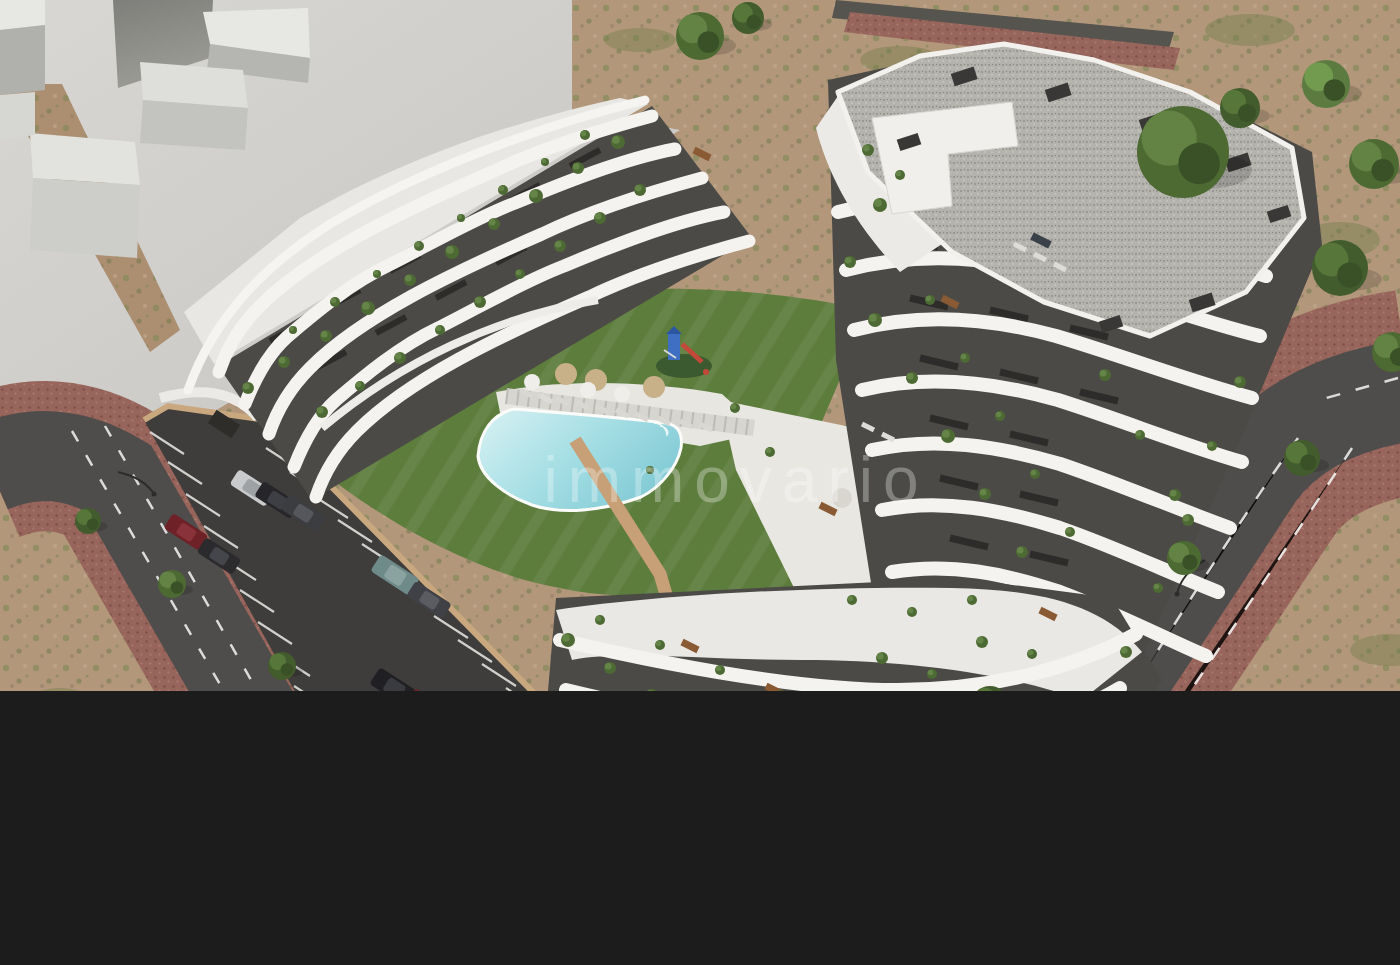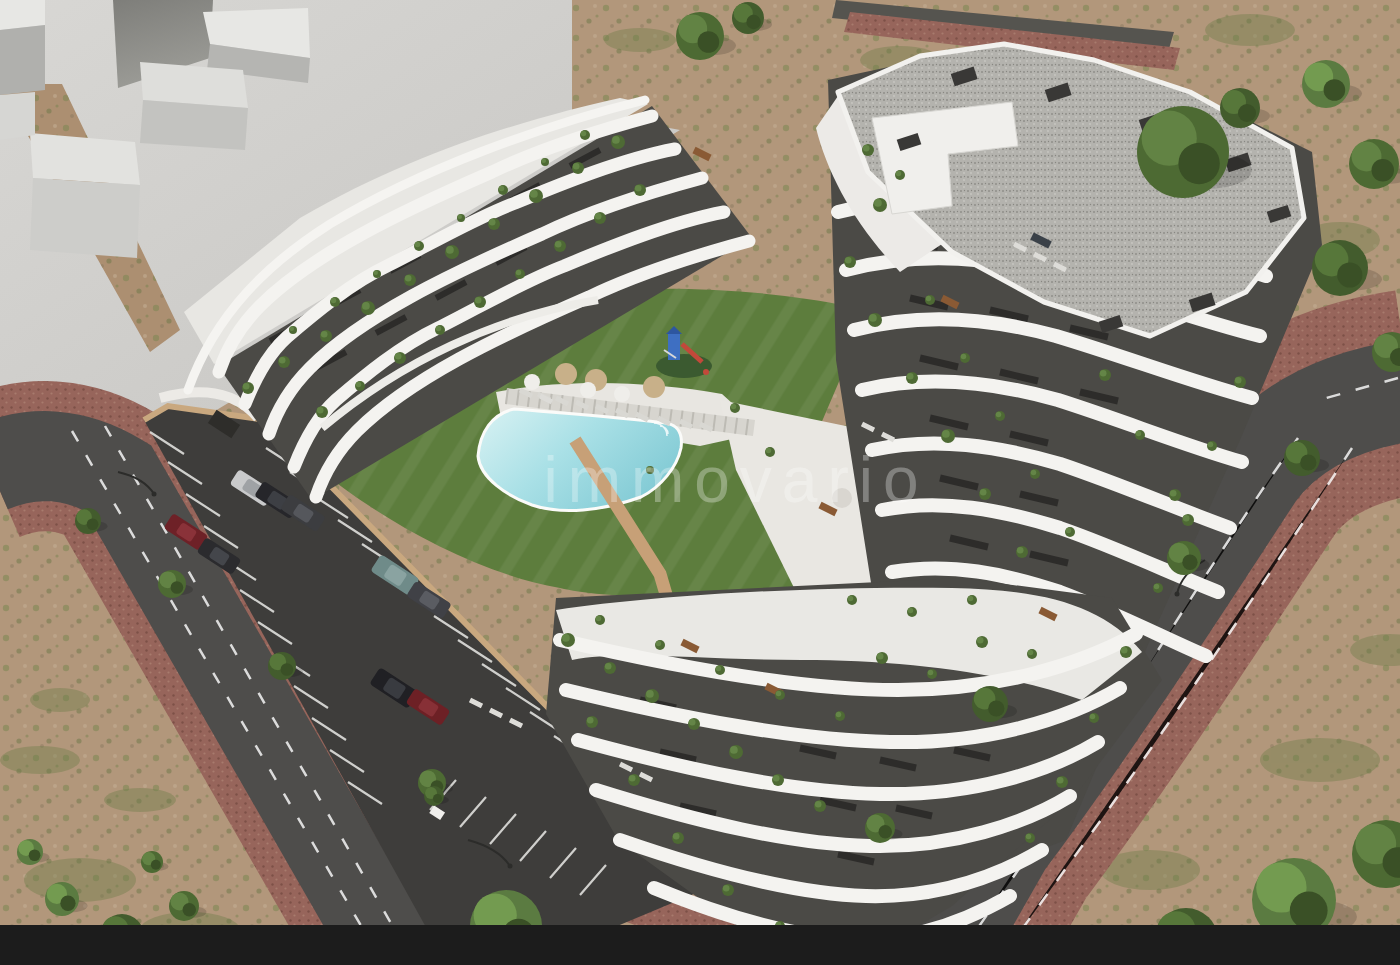--- a/index.html
+++ b/index.html
@@ -1,16 +1,16 @@
 <!DOCTYPE html>
 <html><head>
 <meta charset="utf-8">
 <style>
   html,body{margin:0;padding:0;background:#1c1c1c;}
-  .stage{position:relative;width:1400px;height:925px;overflow:hidden;background:#b2977b;
+  .stage{position:relative;width:1400px;height:691px;overflow:hidden;background:#b2977b;
          font-family:"Liberation Sans", sans-serif;}
   svg{position:absolute;left:0;top:0;display:block;}
   text.watermark{font-family:"Liberation Sans", sans-serif;font-weight:400;
                  letter-spacing:10px;}
 </style>
 </head>
 <body>
 
 <div class="stage">
 <svg width="1400" height="965" viewBox="0 0 1400 965">

